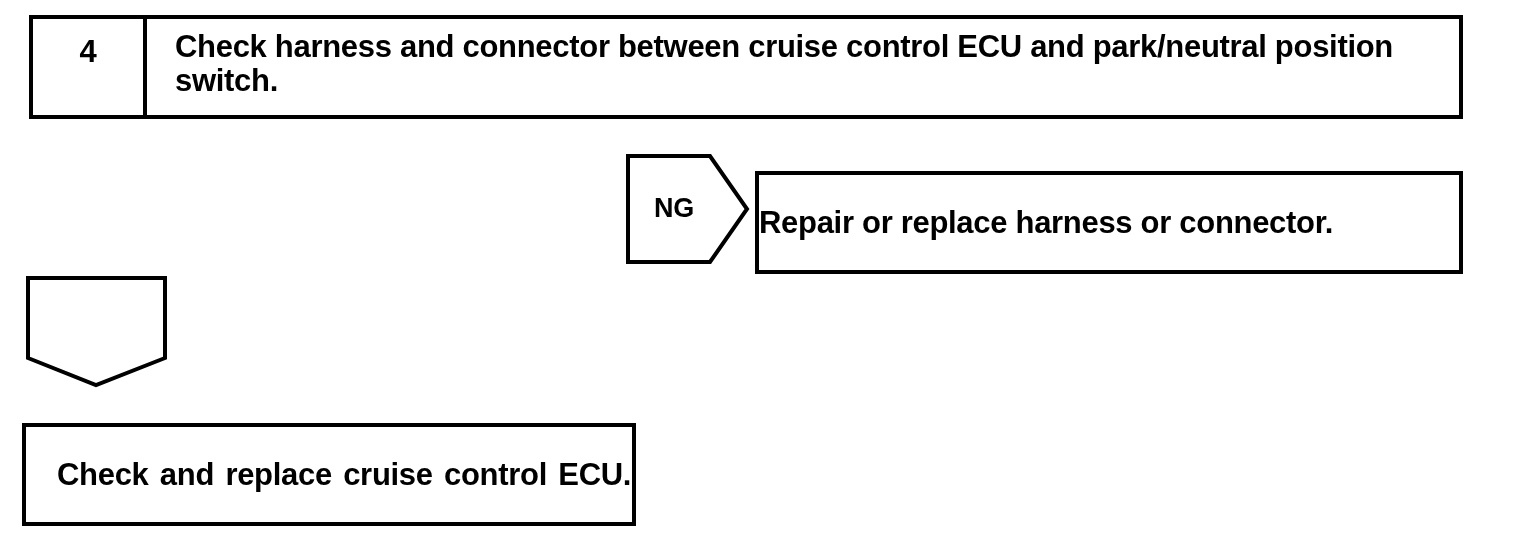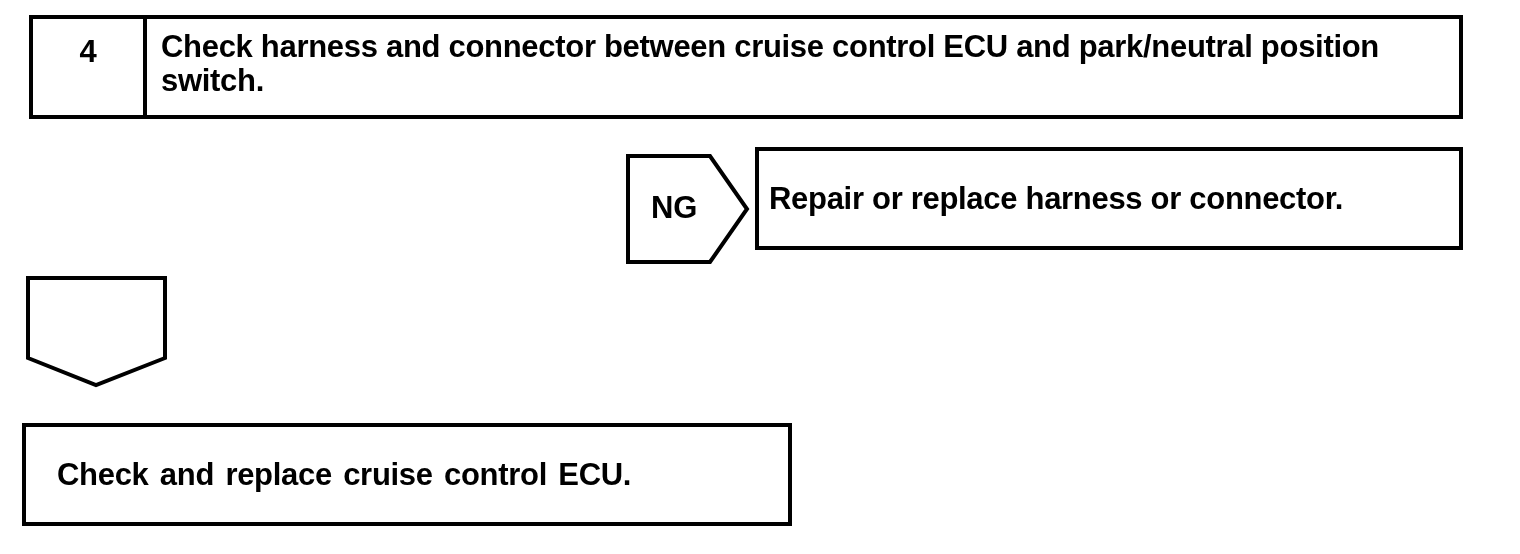--- a/index.html
+++ b/index.html
@@ -35,41 +35,41 @@
     flex: 0 0 110px;
     border-right: 4px solid #000000;
     display: flex;
     justify-content: center;
     align-items: flex-start;
     padding-top: 16px;
     font-size: 31px;
     line-height: 34px;
   }
   .step-text {
-    padding: 11px 18px 0 14px;
+    padding: 11px 18px 0 28px;
     max-width: 1250px;
     font-size: 31px;
     line-height: 34px;
     letter-spacing: -0.3px;
   }
   .repair-box {
     left: 755px;
-    top: 147px;
+    top: 171px;
     width: 708px;
     height: 103px;
     display: flex;
     align-items: center;
-    padding-left: 10px;
+    padding-left: 0;
     font-size: 31px;
     letter-spacing: -0.3px;
   }
   .final-box {
     left: 22px;
     top: 423px;
-    width: 770px;
+    width: 614px;
     height: 103px;
     display: flex;
     align-items: center;
     padding-left: 31px;
     font-size: 31px;
     letter-spacing: -0.3px;
     word-spacing: 3px;
   }
   .shape {
     position: absolute;
@@ -82,21 +82,21 @@
     stroke-linejoin: miter;
   }
   .ng-shape { left: 626px; top: 154px; }
   .ok-shape { left: 26px;  top: 276px; }
   .pent-label {
     position: absolute;
     display: flex;
     align-items: center;
     justify-content: center;
     font-weight: bold;
-    font-size: 31px;
+    font-size: 27px;
     letter-spacing: -0.3px;
   }
   .ng-label { left: 626px; top: 154px; width: 96px;  height: 108px; }
   .ok-label { left: 26px;  top: 276px; width: 143px; height: 82px;  }
 </style>
 </head>
 <body>
 
 <div class="canvas">
 

